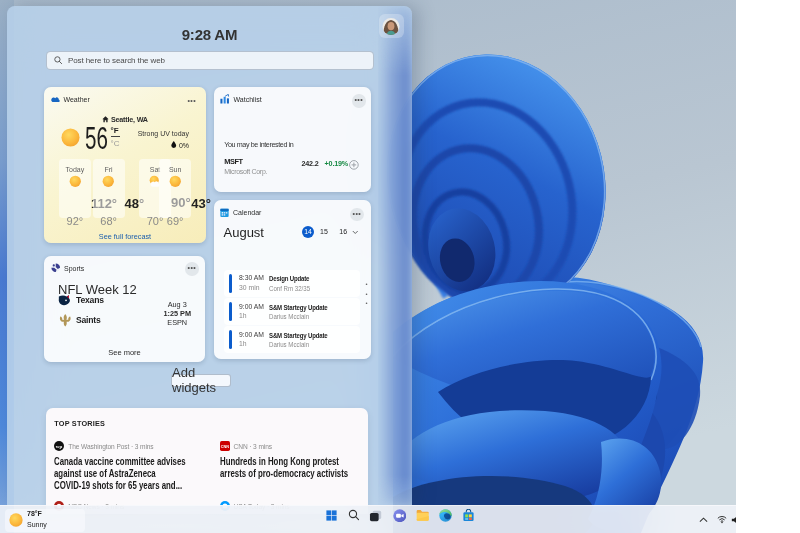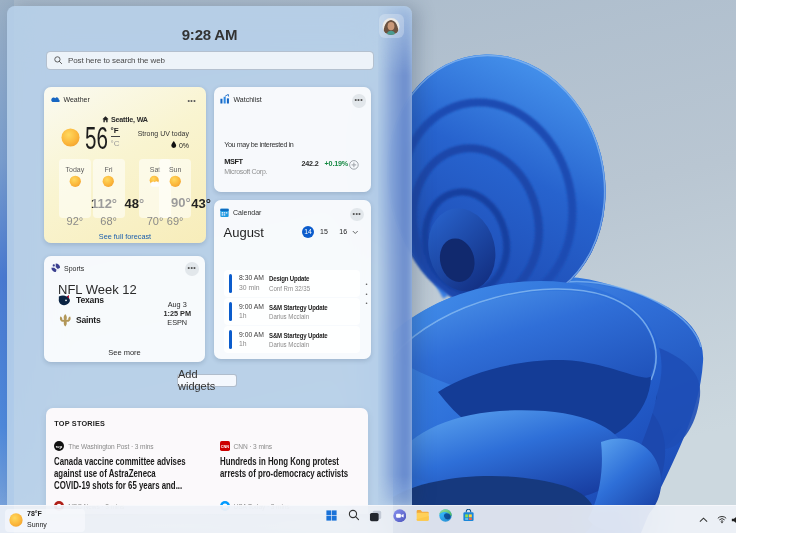--- a/index.html
+++ b/index.html
@@ -60,23 +60,23 @@
   .ev .t2 { position:absolute; left:15.1px; top:14px; font-size:6.8px; color:#8a8a8a;}
   .ev .n1 { position:absolute; left:45.3px; top:4.5px; font-size:7.4px; font-weight:bold; color:#1e1e1e; white-space:nowrap; letter-spacing:-0.2px; transform:scaleX(0.82); transform-origin:left top;}
   .ev .n2 { position:absolute; left:45.3px; top:14px; font-size:7.2px; color:#8a8a8a; white-space:nowrap; transform:scaleX(0.85); transform-origin:left top;}
   
   #spo { left:44px; top:255.5px; width:161px; height:106.5px; }
   #spo .wk { position:absolute; left:14px; top:26px; font-size:13px; color:#2b2b2b;}
   #spo .team { position:absolute; left:32px; font-size:8.6px; font-weight:bold; color:#1e1e1e; letter-spacing:-0.2px;}
   #spo .meta { position:absolute; right:14px; top:44.5px; text-align:center; font-size:7.3px; color:#2b2b2b; line-height:9px;}
   #spo .more { position:absolute; top:92.5px; width:100%; text-align:center; font-size:7.5px; color:#2b2b2b;}
   
-  #addw { position:absolute; left:177px; top:373.5px; width:60px; height:13.5px; border-radius:3px;
+  #addw { position:absolute; left:171px; top:373.5px; width:60px; height:13.5px; border-radius:3px;
     background:rgba(252,253,255,0.88); border:0.5px solid rgba(110,130,155,0.5);
-    font-size:11px; color:#333; display:flex; align-items:center; justify-content:center;}
+    font-size:13px; color:#333; display:flex; align-items:center; justify-content:center;}
   
   #news { position:absolute; left:45.7px; top:408px; width:322px; height:106.2px; border-radius:7px 7px 0 0;
     background:rgba(253,250,251,0.97); box-shadow:0 2px 6px rgba(40,60,90,0.12);}
   #news .hdr { position:absolute; left:8.6px; top:11px; font-size:7.3px; font-weight:bold; color:#1e1e1e; letter-spacing:0.2px;}
   .story { position:absolute; top:32.5px; width:160px;}
   .story .src { display:flex; align-items:center; font-size:6.6px; color:#8a8a8a; height:10.5px;}
   .story .src span { margin-left:4px; margin-top:1px; letter-spacing:-0.1px;}
   .story .hl { margin-top:4.5px; font-size:10.4px; font-weight:bold; color:#1a1a1a; line-height:12.25px;
     transform:scaleX(0.755); transform-origin:left top; white-space:nowrap; letter-spacing:0px;}
   

